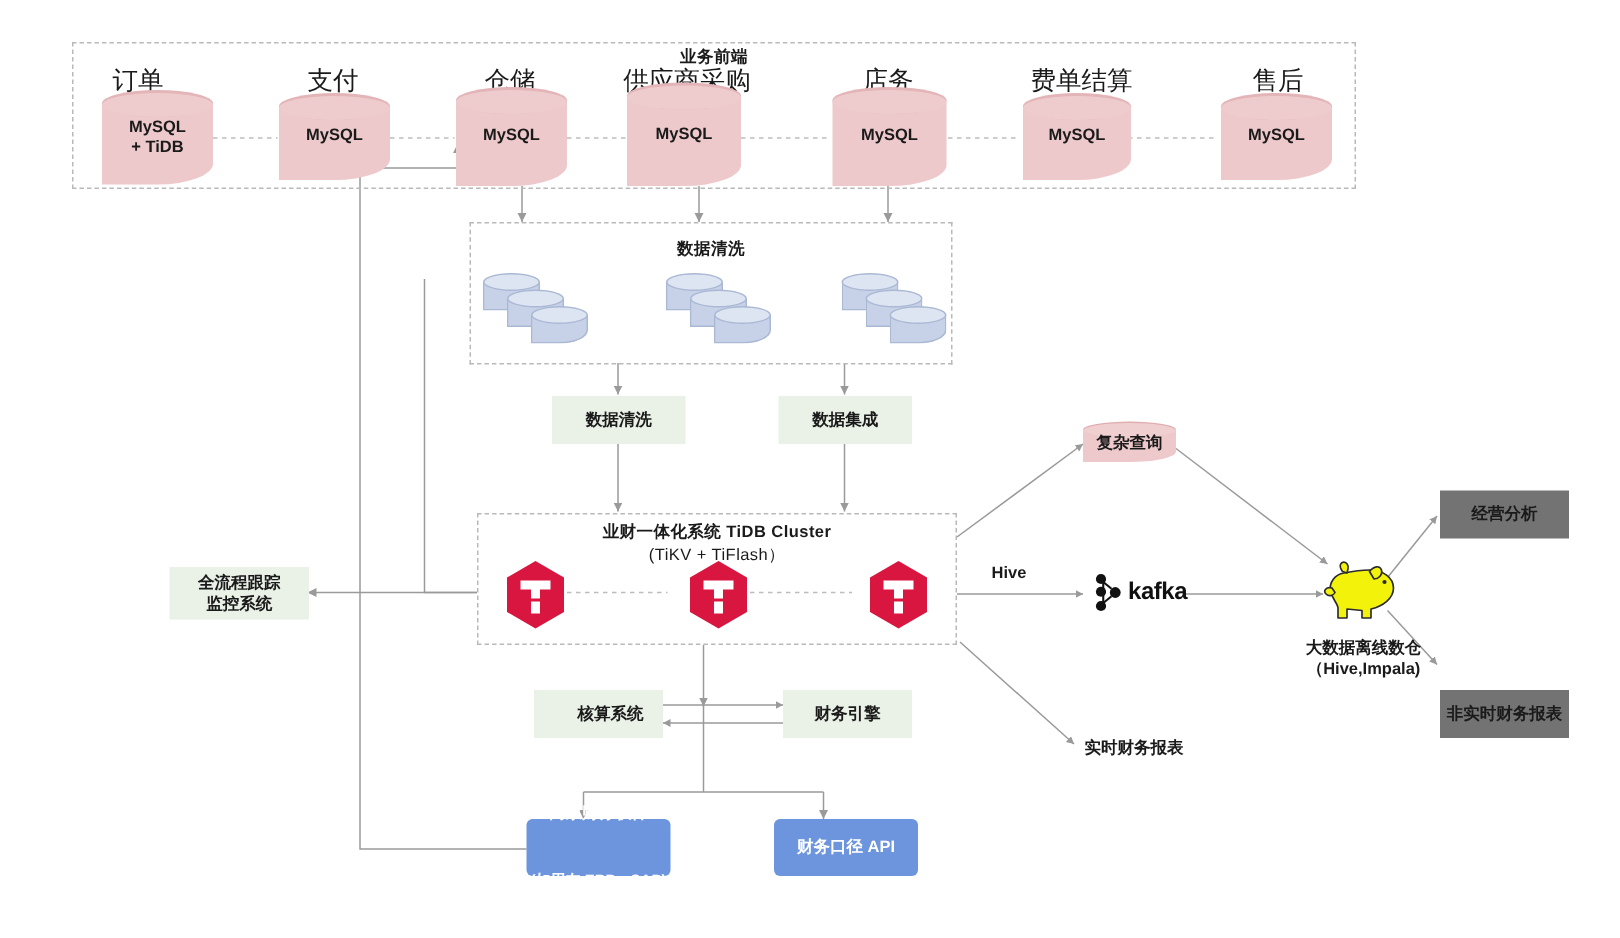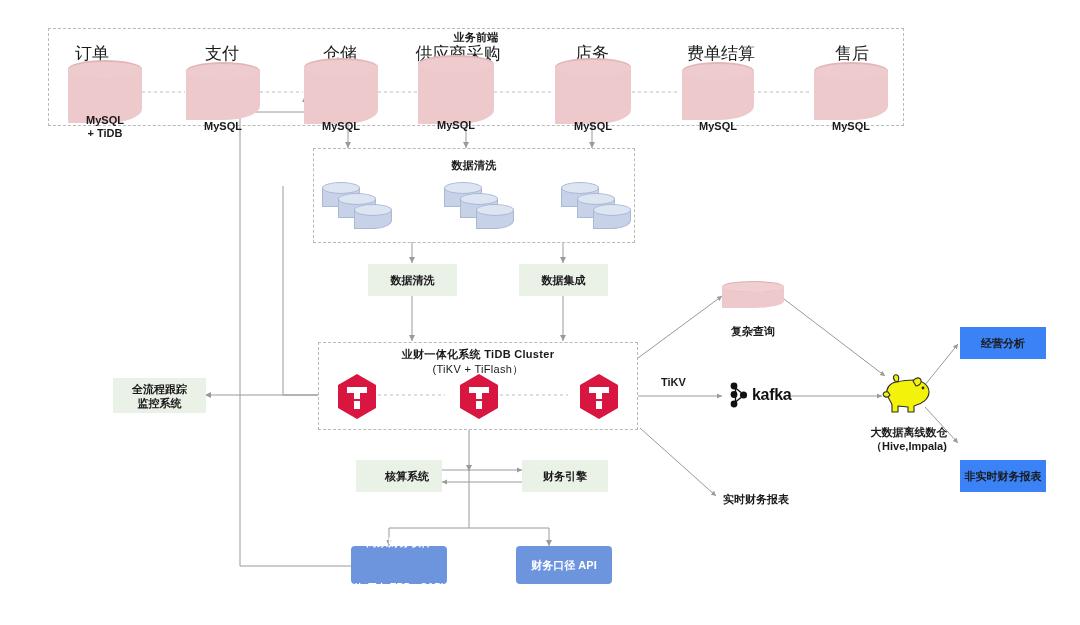--- a/index.html
+++ b/index.html
@@ -28,21 +28,21 @@
     position:absolute;left:0;right:0;top:0;height:18px;
     background:#e3b5b8;border-radius:50%;
   }
   .cyl .top2{
     position:absolute;left:0;right:0;top:2px;height:16px;
     background:#eecccd;border-radius:50%;
   }
   .cyl .label{
     position:absolute;left:0;right:0;top:50%;transform:translateY(-50%);
     text-align:center;font-size:11px;font-weight:bold;color:#1a1a1a;
-    line-height:13px;z-index:3;margin-top:35px;
+    line-height:13px;z-index:3;
   }
   .cyl-caption{
     position:absolute;text-align:center;font-size:17px;font-weight:normal;
     color:#1a1a1a;white-space:nowrap;
   }
 
   
   .mqstack{position:absolute;}
   .mq{
     position:absolute;width:38px;height:25px;
@@ -50,21 +50,21 @@
   .mq .mb{position:absolute;left:0;right:0;top:6px;bottom:0;background:#c7d2e8;border:1px solid #aab8d4;border-top:none;border-radius:0 0 50%/0 0 9px 9px;box-sizing:border-box;}
   .mq .mt{position:absolute;left:0;right:0;top:0;height:12px;background:#dde4f2;border:1px solid #aab8d4;border-radius:50%;box-sizing:border-box;}
 
   
   .box{
     position:absolute;display:flex;align-items:center;justify-content:center;
     text-align:center;font-size:11px;font-weight:bold;line-height:14px;
     box-sizing:border-box;
   }
   .box.green{background:#eaf1e7;color:#1a1a1a;}
-  .box.purple{background:#3b82f6;color:#1a1a1a;}
+  .box.purple{background:#737373;color:#1a1a1a;}
   .box.blue{background:#6d95de;color:#ffffff;border-radius:4px;}
 
   
   .plain{
     position:absolute;font-size:11px;font-weight:bold;color:#1a1a1a;
     white-space:nowrap;text-align:center;line-height:14px;
   }
 
   
   .tidb{position:absolute;width:42px;height:47px;}
@@ -296,21 +296,21 @@
   </div>
   <div class="box blue" style="left:516px;top:546px;width:96px;height:38px;">财务口径 API</div>
 
   <div class="cyl" style="left:722px;top:281px;width:62px;height:27px;">
     <div class="body" style="top:6px;background:#eec9cb;border-radius:0 0 50%/0 0 7px 7px;"></div>
     <div class="top" style="height:11px;background:#e0adb1;"></div>
     <div class="top2" style="top:1px;height:10px;background:#f0cfd1;"></div>
     <div class="label" style="top:56%;">复杂查询</div>
   </div>
 
-  <div class="plain" style="left:661px;top:375px;">TiKV</div>
+  <div class="plain" style="left:661px;top:375px;">Hive</div>
 
   <div class="kafka" style="left:728px;top:381px;">
     <svg width="21" height="28" viewBox="0 0 21 28">
       <g stroke="#111" stroke-width="1.4" fill="none">
         <line x1="7.5" y1="7" x2="13" y2="11.5"></line>
         <line x1="7.5" y1="21" x2="13" y2="16.5"></line>
         <line x1="7.5" y1="7" x2="7.5" y2="21"></line>
       </g>
       <circle cx="6" cy="5" r="3.4" fill="#111"></circle>
       <circle cx="6" cy="23" r="3.4" fill="#111"></circle>

